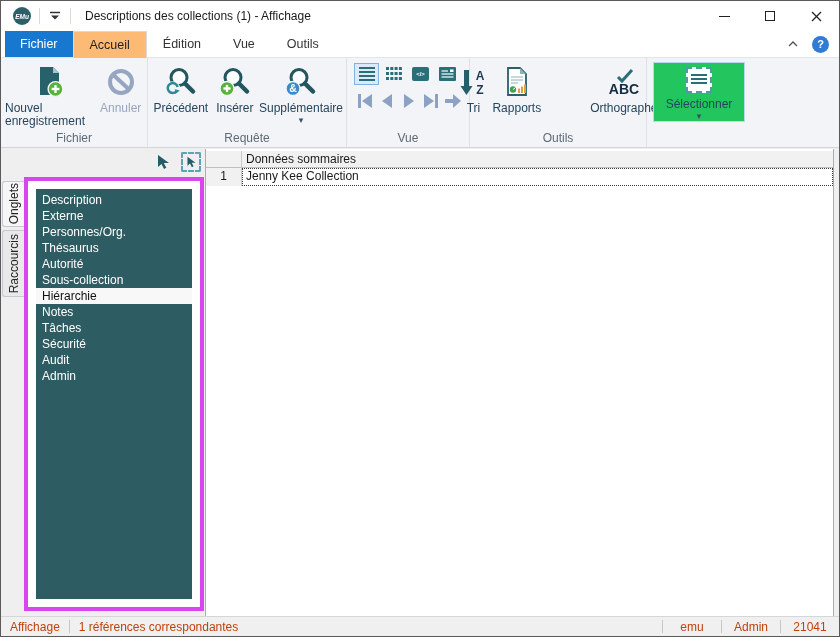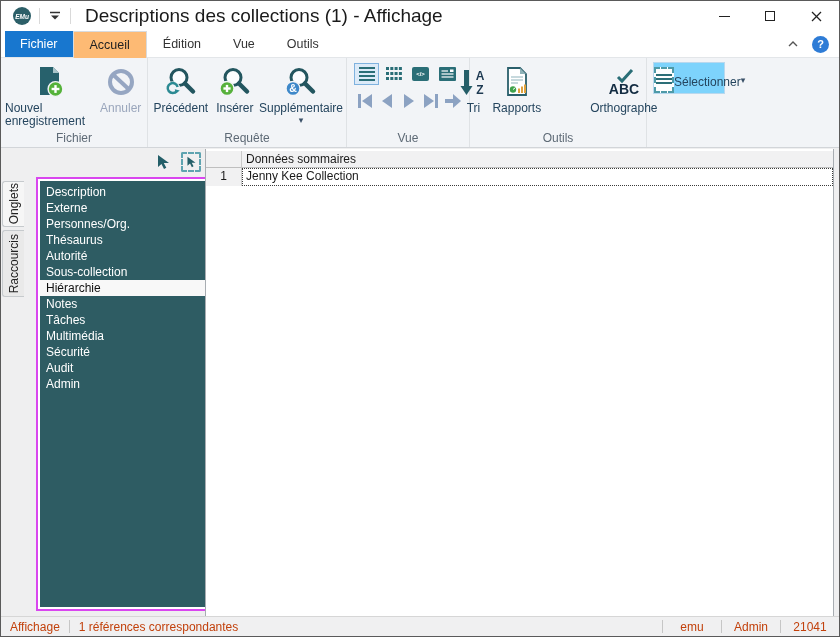--- a/index.html
+++ b/index.html
@@ -4,21 +4,21 @@
 <style>
   html,body{margin:0;padding:0;background:#CFCFCF;font-family:"Liberation Sans",sans-serif;}
   *{box-sizing:border-box;}
   #window{position:relative;width:840px;height:637px;background:#FFFFFF;border:1px solid #5A5A5A;overflow:hidden;}
 
   
   #titlebar{position:absolute;top:0;left:0;right:0;height:30px;background:#FFFFFF;display:flex;align-items:center;padding-left:12px;}
   .logo{width:18px;height:18px;border-radius:50%;background:#2C5F68;color:#FFF;font-size:6.5px;font-style:italic;font-weight:bold;display:flex;align-items:center;justify-content:center;flex:0 0 auto;}
   .tb-sep{width:1px;height:16px;background:#D9D9D9;margin:0 8px;flex:0 0 auto;}
   .qat{width:14px;height:14px;display:flex;align-items:center;justify-content:center;}
-  #window-title{font-size:19px;color:#1A1A1A;margin-left:6px;white-space:nowrap;}
+  #window-title{font-size:12px;color:#1A1A1A;margin-left:6px;white-space:nowrap;}
   #caption-buttons{margin-left:auto;display:flex;height:30px;}
   .cap-btn{width:46px;height:30px;display:flex;align-items:center;justify-content:center;cursor:default;}
   .min-glyph{display:block;width:11px;height:0;border-top:1.4px solid #222;}
   .max-glyph{display:block;width:10px;height:10px;border:1.3px solid #222;}
 
   
   #tabrow{position:absolute;top:30px;left:0;right:0;height:27px;background:#FFF;display:flex;align-items:stretch;border-bottom:1px solid #E3E6E9;}
   .rtab{padding:0 16px;font-size:12.5px;color:#333;display:flex;align-items:center;cursor:default;}
   .rtab.file{background:#1877CF;color:#FFF;margin-left:4px;padding:0 15px;}
   .rtab.active{background:#fdba74;border:1px solid #D8DBDE;border-bottom:none;margin-bottom:-1px;color:#222;}
@@ -40,40 +40,40 @@
   .vue-col{display:flex;flex-direction:column;padding:2px 4px;}
   .viewbtns{display:flex;gap:2px;}
   .viewbtn{width:25px;height:22px;border:1px solid transparent;display:flex;align-items:center;justify-content:center;}
   .viewbtn.selected{background:#DCEAF8;border-color:#7FB2DF;}
   .bars{width:16px;height:14px;background:repeating-linear-gradient(#2A6E77 0 2px,transparent 2px 4px);}
   .codebox{width:17px;height:14px;background:#2A6E77;border-radius:2px;color:#FFF;font-size:6px;font-weight:bold;display:flex;align-items:center;justify-content:center;}
   .navbtns{display:flex;gap:3px;margin-top:7px;padding-left:1px;}
   .navbtn{width:19px;height:18px;display:flex;align-items:center;justify-content:center;}
 
   
-  #select-button{margin:1px 0 3px 4px;width:72px;background:#7dd3fc;border:1px solid #B9D8EE;display:flex;flex-direction:row;align-items:center;padding-top:4px;cursor:default;}
+  #select-button{margin:1px 0 3px 4px;width:92px;background:#22c55e;border:1px solid #B9D8EE;display:flex;flex-direction:column;align-items:center;padding-top:4px;cursor:default;}
   .marquee-box{width:26px;height:26px;background:#FDFEFE;border:2px dashed #4E9AA8;display:flex;align-items:center;justify-content:center;}
   .marquee-box .bars{width:16px;height:12px;}
   #select-button .lbl{font-size:12px;color:#25455E;margin-top:4px;}
 
   
   #content{position:absolute;top:147px;left:0;right:0;bottom:20px;background:#EFEFF0;}
   #mode-icons{position:absolute;top:4px;left:152px;display:flex;gap:8px;align-items:center;}
   .mode-icn{width:20px;height:20px;display:flex;align-items:center;justify-content:center;}
   .mode-icn.boxed{border:2px dashed #5EA3B0;border-radius:2px;width:20px;height:20px;}
 
   #vtabs{position:absolute;left:1px;top:33px;width:22px;}
   .vtab{width:22px;border:1px solid #C6CACD;border-right:none;border-radius:3px 0 0 3px;display:flex;align-items:center;justify-content:center;margin-bottom:3px;cursor:default;}
   .vtab span{writing-mode:vertical-rl;transform:rotate(180deg);font-size:12px;color:#222;white-space:nowrap;}
   .vtab.active{background:#F6F6F6;}
   .vtab.inactive{background:#E9E9E9;}
   .vtab.t1{height:46px;}
   .vtab.t2{height:67px;}
 
-  #sidebar-panel{position:absolute;left:23px;top:29px;width:180px;height:434px;background:#FFF;border:2px solid #d946ef;padding:2px;margin-left:12px;}
+  #sidebar-panel{position:absolute;left:23px;top:29px;width:180px;height:434px;background:#FFF;border:4px solid #d946ef;padding:8px;}
   #sidebar-list{width:100%;height:100%;background:#2E5C63;padding-top:3px;}
   .nav-item{height:16px;line-height:16px;padding-left:6px;font-size:12px;color:#FFF;cursor:default;white-space:nowrap;}
   .nav-item.selected{background:#F8F8F8;color:#111;}
 
   #table-panel{position:absolute;left:204px;top:1px;right:5px;bottom:0;background:#FFF;border-left:1px solid #A8ADB2;border-right:1px solid #A8ADB2;padding-top:2px;}
   .t-header{display:flex;height:17px;}
   .t-corner{width:36px;background:#F1F1F2;border-right:1px solid #C9C9C9;border-bottom:1px solid #BFBFBF;}
   .t-colhead{flex:1;background:#F1F1F2;border-bottom:1px solid #BFBFBF;font-size:12px;color:#1A1A1A;padding-left:4px;line-height:16px;}
   .t-row{display:flex;height:18px;}
   .t-num{width:36px;background:#F1F1F2;border-right:1px solid #C9C9C9;font-size:12px;color:#1A1A1A;text-align:center;line-height:17px;}
@@ -352,21 +352,20 @@
       <div id="sidebar-list">
         <div class="nav-item">Description</div>
         <div class="nav-item">Externe</div>
         <div class="nav-item">Personnes/Org.</div>
         <div class="nav-item">Thésaurus</div>
         <div class="nav-item">Autorité</div>
         <div class="nav-item">Sous-collection</div>
         <div class="nav-item selected">Hiérarchie</div>
         <div class="nav-item">Notes</div>
         <div class="nav-item">Tâches</div>
-        <div class="nav-item">Multimédia</div>
         <div class="nav-item">Sécurité</div>
         <div class="nav-item">Audit</div>
         <div class="nav-item">Admin</div>
       </div>
     </div>
 
     <div id="table-panel">
       <div class="t-header">
         <div class="t-corner"></div>
         <div class="t-colhead">Données sommaires</div>

